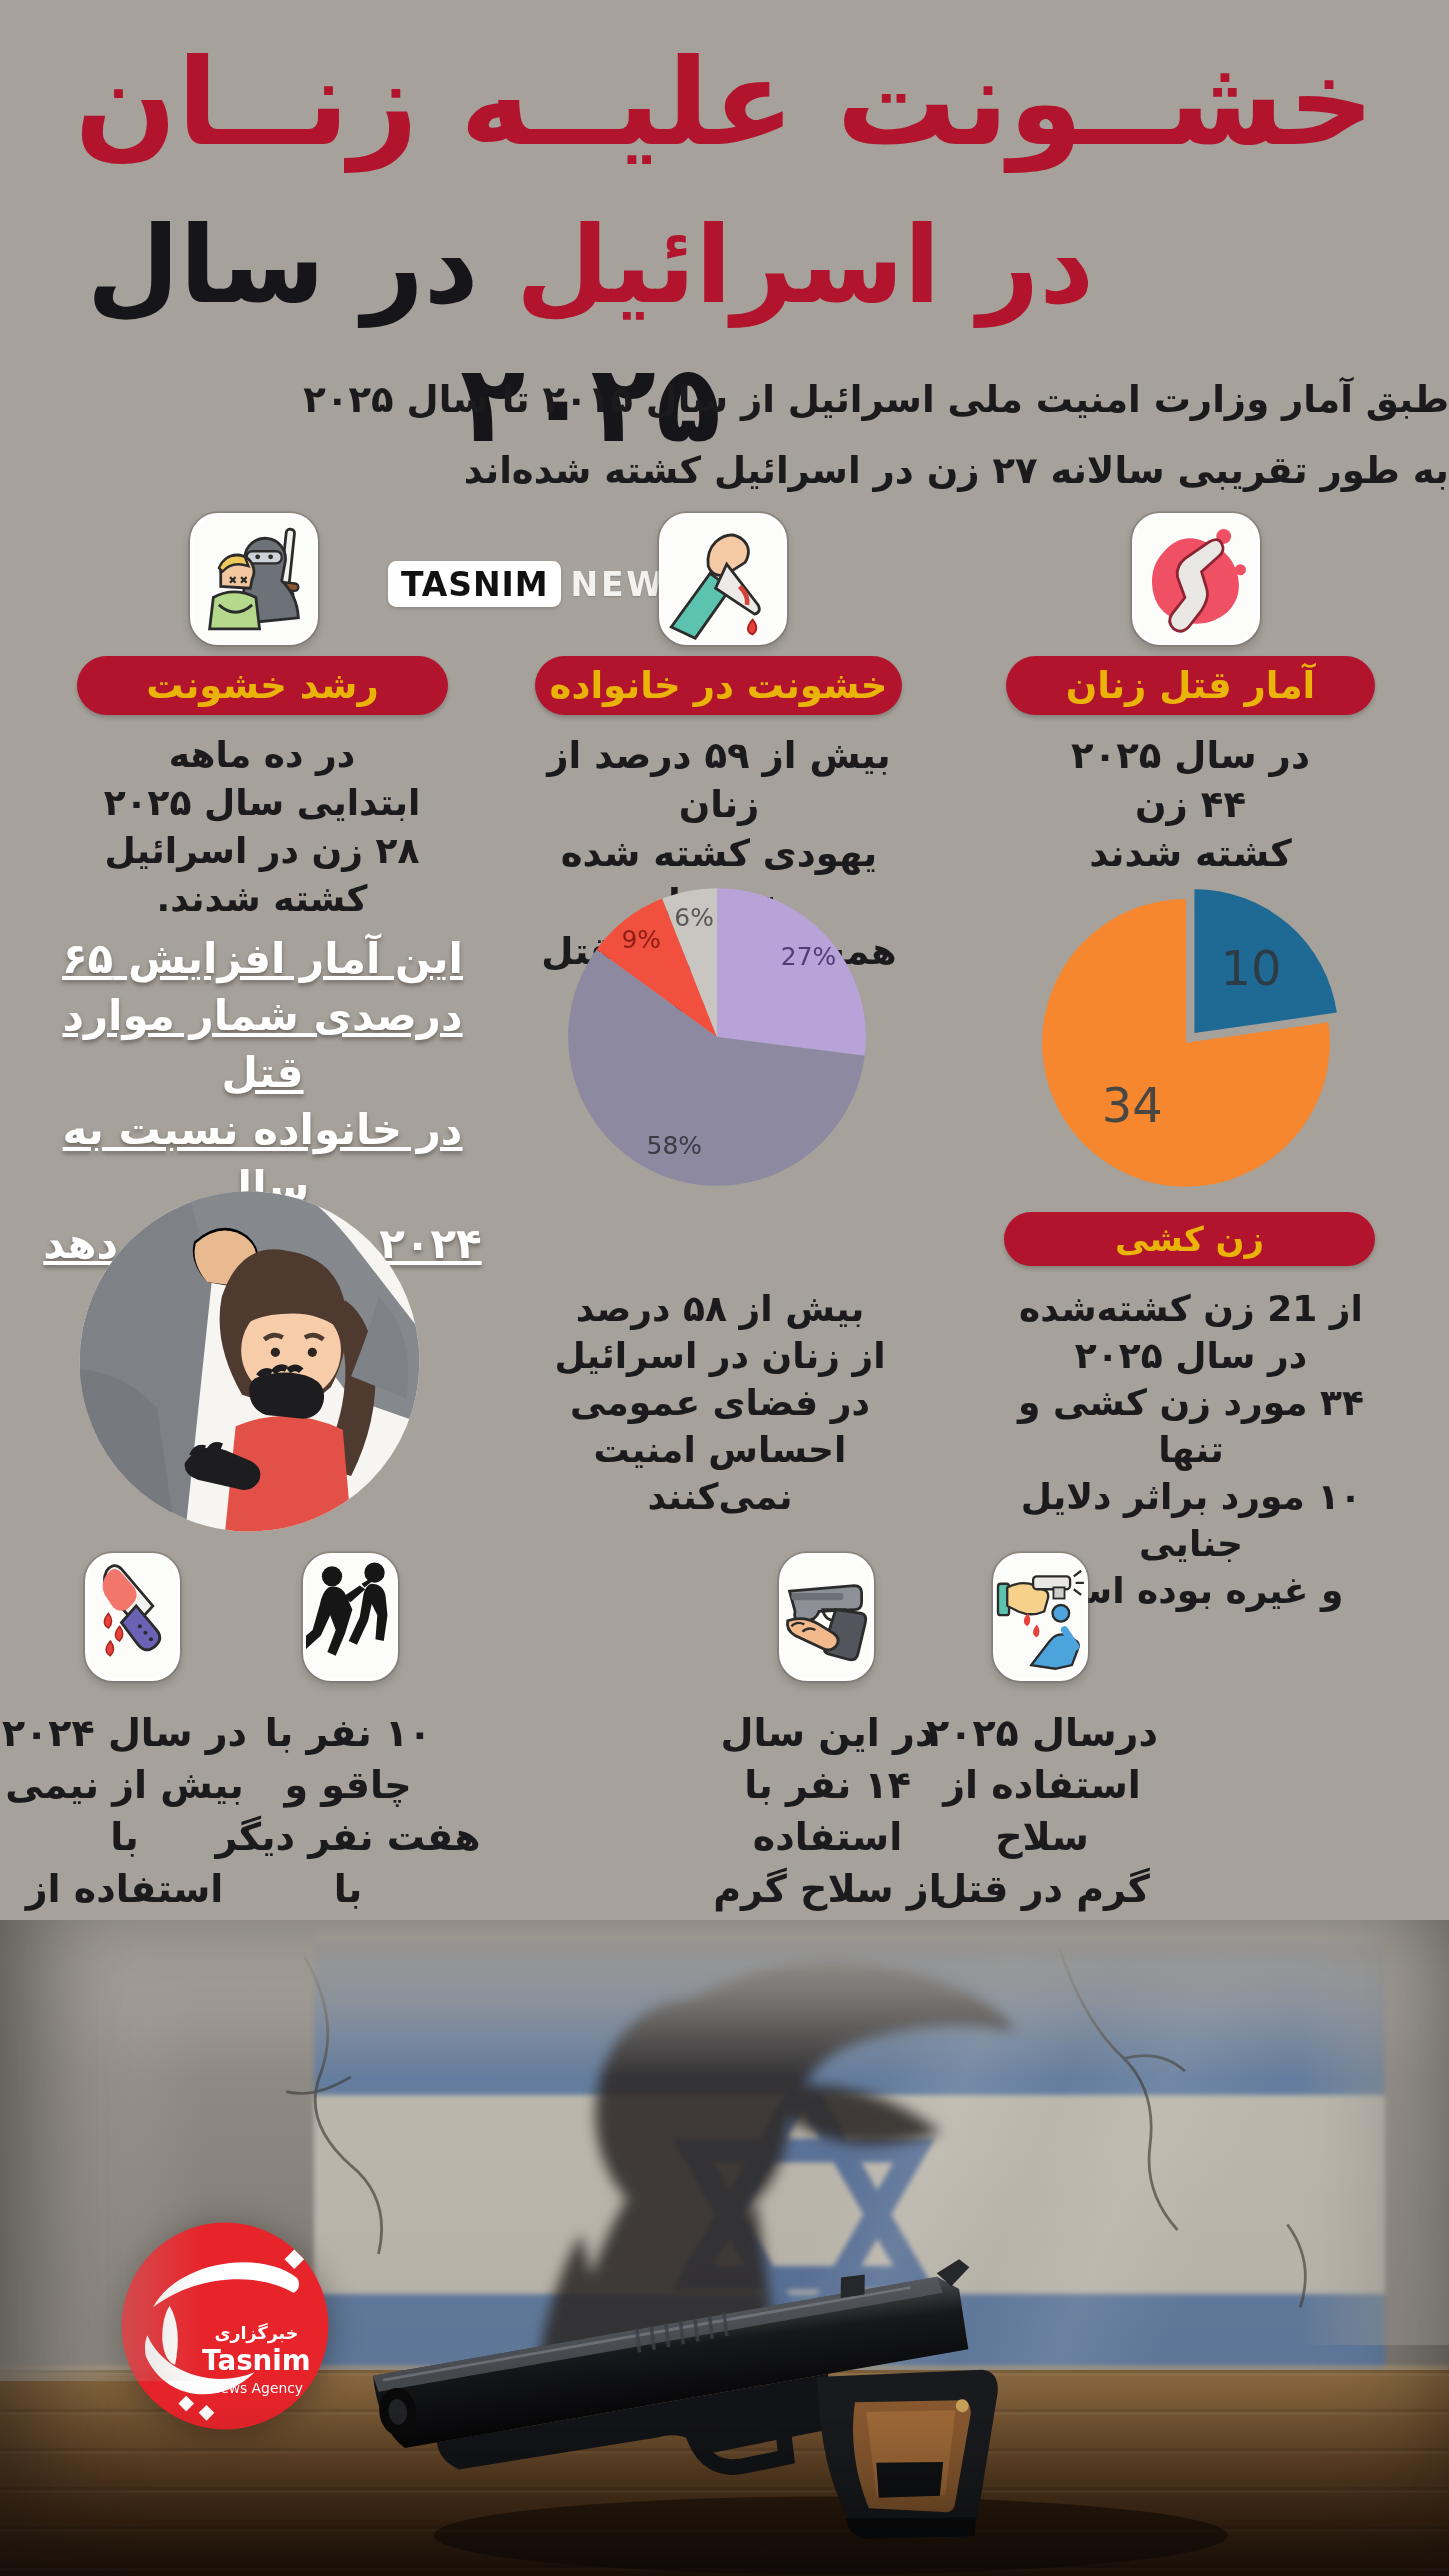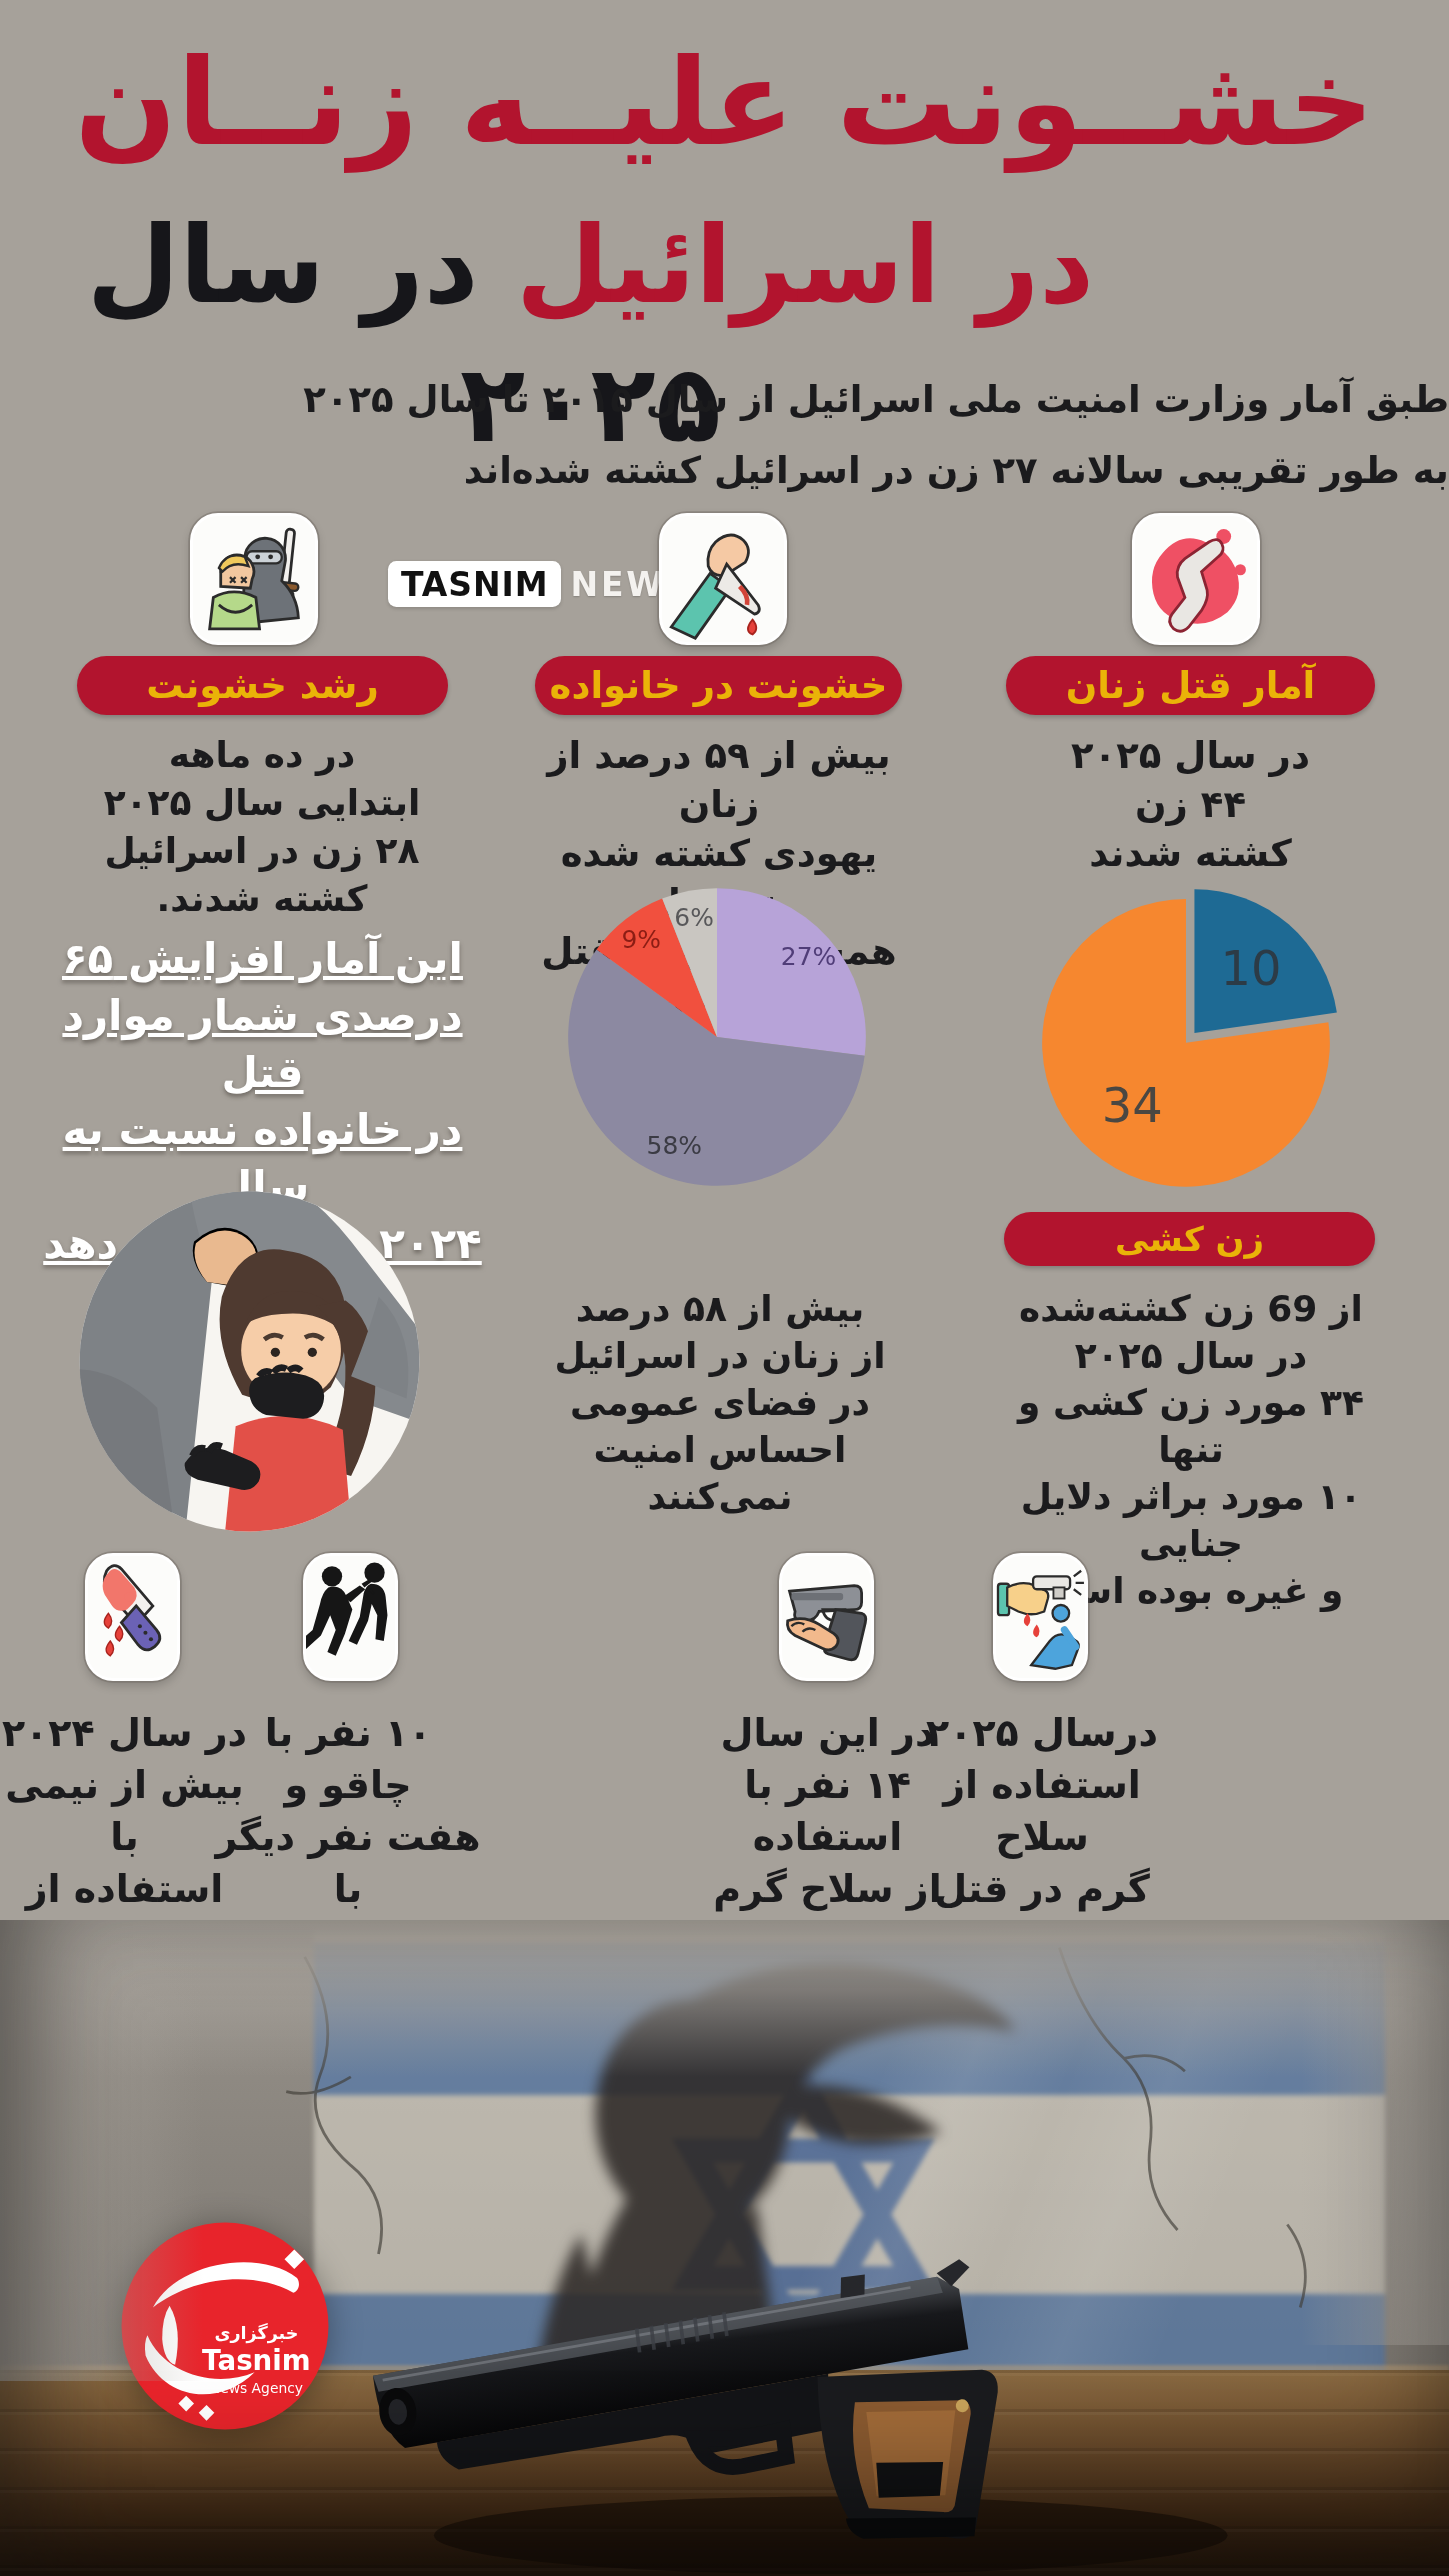--- a/index.html
+++ b/index.html
@@ -146,21 +146,21 @@
 
   <div class="abs coltext rtl" style="left:517px;top:1285px;width:406px;font-size:36px;line-height:47px;">
     <div>بیش از ۵۸ درصد</div>
     <div>از زنان در اسرائیل</div>
     <div>در فضای عمومی</div>
     <div>احساس امنیت</div>
     <div>نمی‌کنند</div>
   </div>
 
   <div class="abs coltext rtl" style="left:997px;top:1285px;width:388px;font-size:36px;line-height:47px;">
-    <div>از 69 زن کشته‌شده</div>
+    <div>از 21 زن کشته‌شده</div>
     <div>در سال ۲۰۲۵</div>
     <div>۳۴ مورد زن کشی و تنها</div>
     <div>۱۰ مورد براثر دلایل جنایی</div>
     <div>و غیره بوده است</div>
   </div>
 
   <svg class="abs" style="left:74px;top:1186px;" width="351" height="351" viewBox="0 0 380 380">
     <defs>
         <clipPath id="circ">
           <circle cx="190" cy="190" r="184"></circle>

